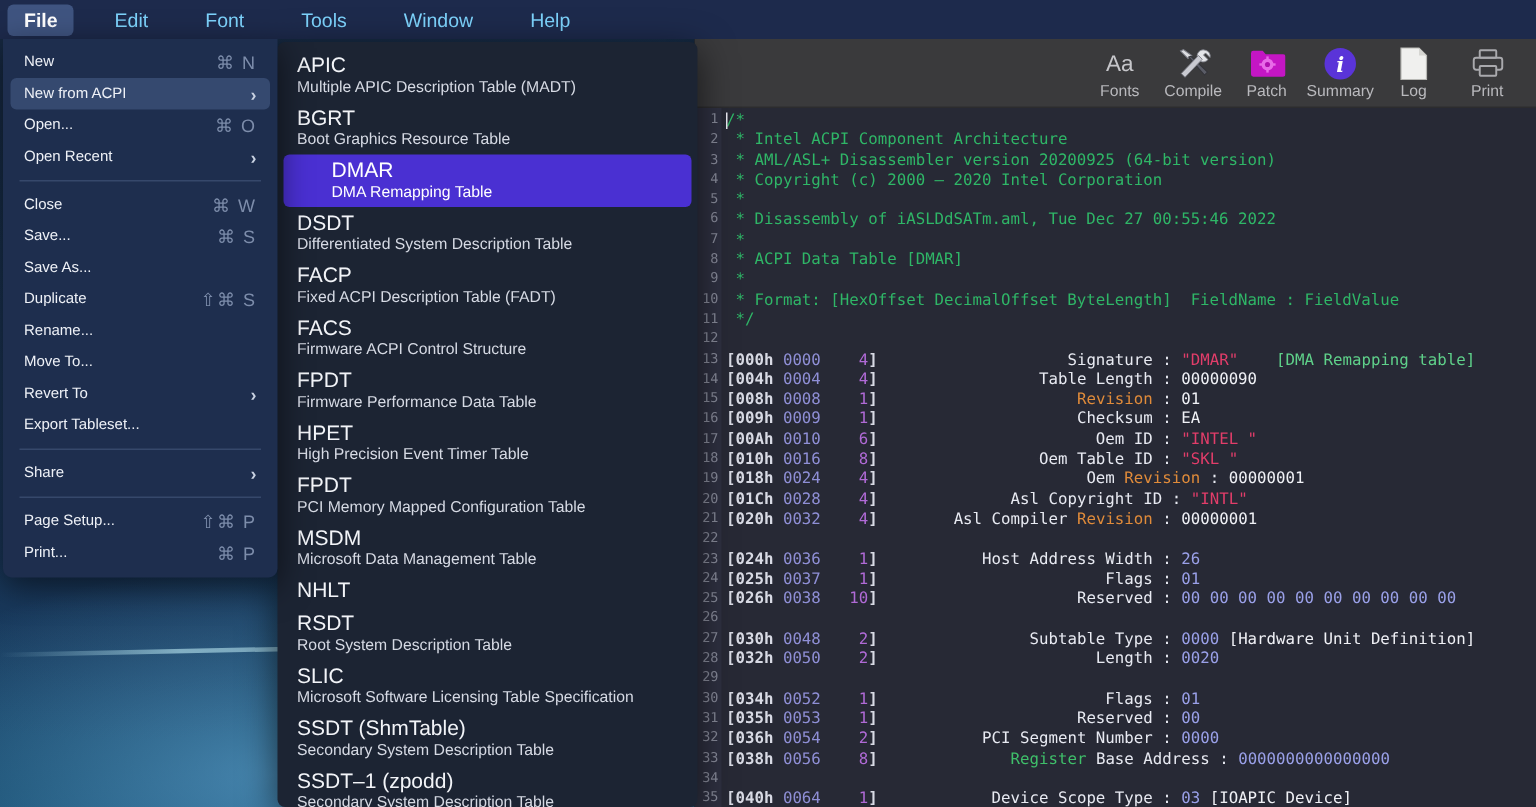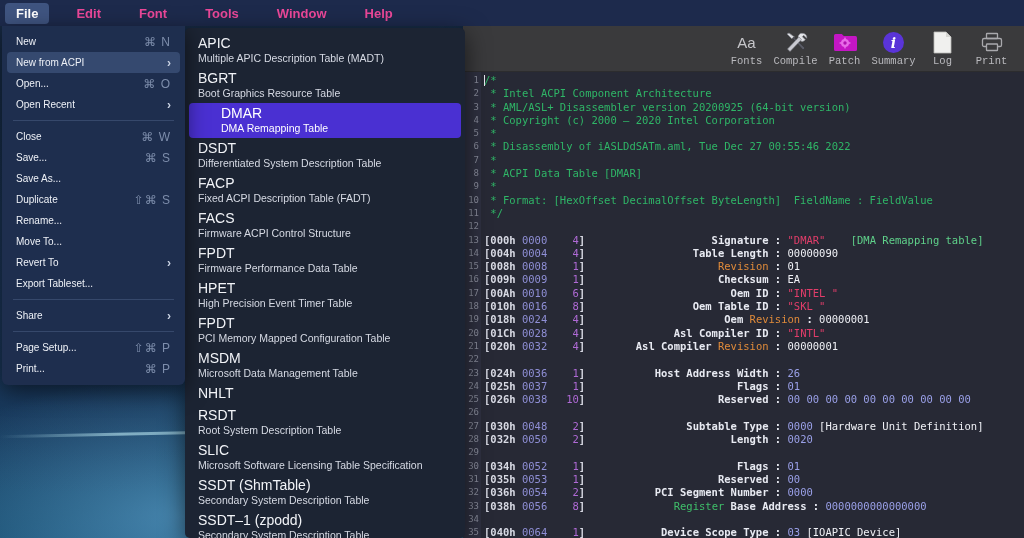--- a/index.html
+++ b/index.html
@@ -18,22 +18,22 @@
       linear-gradient(168deg,#16273f 0%,#17304c 32%,#15395c 52%,#134668 70%,#1b5a83 88%,#27708f 100%);
   }
   #desktop:after{content:"";position:absolute;left:0;top:432px;width:300px;height:3px;
     background:linear-gradient(90deg,rgba(150,200,215,.0),rgba(160,205,220,.75) 40%,rgba(160,205,220,.55));
     transform:rotate(-1.2deg);}
 
   
   #menubar{position:absolute;left:0;top:0;width:1024px;height:26px;
     background:#1d2a4c;backdrop-filter:blur(6px);z-index:40;
     display:flex;align-items:center;padding-left:5px;box-sizing:border-box;gap:14px;}
-  .mb-item{color:#ec4899;font-size:13px;padding:3px 11px;border-radius:4px;margin-right:2px;
-    white-space:nowrap;line-height:15px;font-weight:bold;}
+  .mb-item{color:#7dd3fc;font-size:13px;padding:3px 11px;border-radius:4px;margin-right:2px;
+    white-space:nowrap;line-height:15px;}
   .mb-item.active{background:#3f5480;color:#ffffff;font-weight:bold;}
   .mb-item.bold{font-weight:bold;}
 
   
   #filemenu{position:absolute;left:2px;top:26px;width:183px;
     background:#1e2e4e;border-radius:0 0 6px 6px;
     box-shadow:0 6px 22px rgba(0,0,0,.55);z-index:60;
     padding:5px 0 6px 0;box-sizing:border-box;}
   .fm-row{display:flex;align-items:center;height:21px;margin:0 5px;padding:0 9px;
     border-radius:4px;box-sizing:border-box;}
@@ -57,35 +57,35 @@
   
   #win{position:absolute;left:463px;top:26px;width:561px;height:512px;
     background:#242424;z-index:20;overflow:hidden;
     box-shadow:0 2px 16px rgba(0,0,0,.5);}
   #toolbar{height:46px;background:#3a3a3c;display:flex;align-items:center;
     justify-content:flex-end;padding-right:8px;box-sizing:border-box;
     border-bottom:1px solid #2c2c2e;}
   .tb-btn{width:49px;display:flex;flex-direction:column;align-items:center;justify-content:center;
     gap:2px;}
   .tb-ico{height:24px;display:flex;align-items:center;justify-content:center;}
-  .tb-lbl{color:#b9b9bd;font-size:10.5px;line-height:11px;white-space:nowrap;font-family:Liberation Mono, monospace;}
+  .tb-lbl{color:#b9b9bd;font-size:10.5px;line-height:11px;white-space:nowrap;}
 
   
   #code{position:relative;height:466px;background:#272935;display:flex;
     font-family:"DejaVu Sans Mono","Liberation Mono",monospace;}
   #gutter{width:18px;background:#2e3040;flex:none;padding-top:2px;box-sizing:border-box;}
   #gutter .ln{color:#878a99;font-size:9px;line-height:13.3px;text-align:right;
     padding-right:2px;height:13.3px;}
   #lines{flex:1;padding-top:2px;padding-left:3px;box-sizing:border-box;overflow:hidden;}
   .cl{height:13.3px;line-height:13.3px;font-size:10.5px;white-space:pre;color:#d8dae4;}
   .c-cmt{color:#2fb667;}
   .c-off{color:#d8dae4;font-weight:bold;}
   .c-dec{color:#8f8fd6;}
   .c-len{color:#b06ad6;}
-  .c-fld{color:#e8eaf2;font-weight:bold;}
+  .c-fld{color:#e8eaf2;}
   .c-kw{color:#e08b3a;}
   .c-grn{color:#3fbf6a;}
   .c-str{color:#e23d6a;}
   .c-val{color:#edeef5;}
   .c-num{color:#9aa0e8;}
   .c-note{color:#5fd18a;}
   .c-white{color:#f0f1f6;}
   #caret{position:absolute;left:21px;top:3px;width:1px;height:11px;background:#e8e8f0;}
 </style>
 </head>
@@ -343,21 +343,21 @@
         <div class="cl"><span class="c-cmt"> * Format: [HexOffset DecimalOffset ByteLength]  FieldName : FieldValue</span></div>
         <div class="cl"><span class="c-cmt"> */</span></div>
         <div class="cl"><span class="c-val"></span></div>
         <div class="cl"><span class="c-off">[000h </span><span class="c-dec">0000</span><span class="c-off">    </span><span class="c-len">4</span><span class="c-off">]</span><span class="c-fld">                    Signature : </span><span class="c-str">"DMAR"</span><span class="c-fld">    </span><span class="c-note">[DMA Remapping table]</span></div>
         <div class="cl"><span class="c-off">[004h </span><span class="c-dec">0004</span><span class="c-off">    </span><span class="c-len">4</span><span class="c-off">]</span><span class="c-fld">                 Table Length : </span><span class="c-white">00000090</span></div>
         <div class="cl"><span class="c-off">[008h </span><span class="c-dec">0008</span><span class="c-off">    </span><span class="c-len">1</span><span class="c-off">]</span><span class="c-fld">                     </span><span class="c-kw">Revision</span><span class="c-fld"> : </span><span class="c-white">01</span></div>
         <div class="cl"><span class="c-off">[009h </span><span class="c-dec">0009</span><span class="c-off">    </span><span class="c-len">1</span><span class="c-off">]</span><span class="c-fld">                     Checksum : </span><span class="c-white">EA</span></div>
         <div class="cl"><span class="c-off">[00Ah </span><span class="c-dec">0010</span><span class="c-off">    </span><span class="c-len">6</span><span class="c-off">]</span><span class="c-fld">                       Oem ID : </span><span class="c-str">"INTEL "</span></div>
         <div class="cl"><span class="c-off">[010h </span><span class="c-dec">0016</span><span class="c-off">    </span><span class="c-len">8</span><span class="c-off">]</span><span class="c-fld">                 Oem Table ID : </span><span class="c-str">"SKL "</span></div>
         <div class="cl"><span class="c-off">[018h </span><span class="c-dec">0024</span><span class="c-off">    </span><span class="c-len">4</span><span class="c-off">]</span><span class="c-fld">                      Oem </span><span class="c-kw">Revision</span><span class="c-fld"> : </span><span class="c-white">00000001</span></div>
-        <div class="cl"><span class="c-off">[01Ch </span><span class="c-dec">0028</span><span class="c-off">    </span><span class="c-len">4</span><span class="c-off">]</span><span class="c-fld">              Asl Compiler ID : </span><span class="c-str">"INTL"</span></div>
+        <div class="cl"><span class="c-off">[01Ch </span><span class="c-dec">0028</span><span class="c-off">    </span><span class="c-len">4</span><span class="c-off">]</span><span class="c-fld">              Asl Copyright ID : </span><span class="c-str">"INTL"</span></div>
         <div class="cl"><span class="c-off">[020h </span><span class="c-dec">0032</span><span class="c-off">    </span><span class="c-len">4</span><span class="c-off">]</span><span class="c-fld">        Asl Compiler </span><span class="c-kw">Revision</span><span class="c-fld"> : </span><span class="c-white">00000001</span></div>
         <div class="cl"><span class="c-val"></span></div>
         <div class="cl"><span class="c-off">[024h </span><span class="c-dec">0036</span><span class="c-off">    </span><span class="c-len">1</span><span class="c-off">]</span><span class="c-fld">           Host Address Width : </span><span class="c-num">26</span></div>
         <div class="cl"><span class="c-off">[025h </span><span class="c-dec">0037</span><span class="c-off">    </span><span class="c-len">1</span><span class="c-off">]</span><span class="c-fld">                        Flags : </span><span class="c-num">01</span></div>
         <div class="cl"><span class="c-off">[026h </span><span class="c-dec">0038</span><span class="c-off">   </span><span class="c-len">10</span><span class="c-off">]</span><span class="c-fld">                     Reserved : </span><span class="c-num">00 00 00 00 00 00 00 00 00 00</span></div>
         <div class="cl"><span class="c-val"></span></div>
         <div class="cl"><span class="c-off">[030h </span><span class="c-dec">0048</span><span class="c-off">    </span><span class="c-len">2</span><span class="c-off">]</span><span class="c-fld">                Subtable Type : </span><span class="c-num">0000</span><span class="c-white"> [Hardware Unit Definition]</span></div>
         <div class="cl"><span class="c-off">[032h </span><span class="c-dec">0050</span><span class="c-off">    </span><span class="c-len">2</span><span class="c-off">]</span><span class="c-fld">                       Length : </span><span class="c-num">0020</span></div>
         <div class="cl"><span class="c-val"></span></div>
         <div class="cl"><span class="c-off">[034h </span><span class="c-dec">0052</span><span class="c-off">    </span><span class="c-len">1</span><span class="c-off">]</span><span class="c-fld">                        Flags : </span><span class="c-num">01</span></div>

